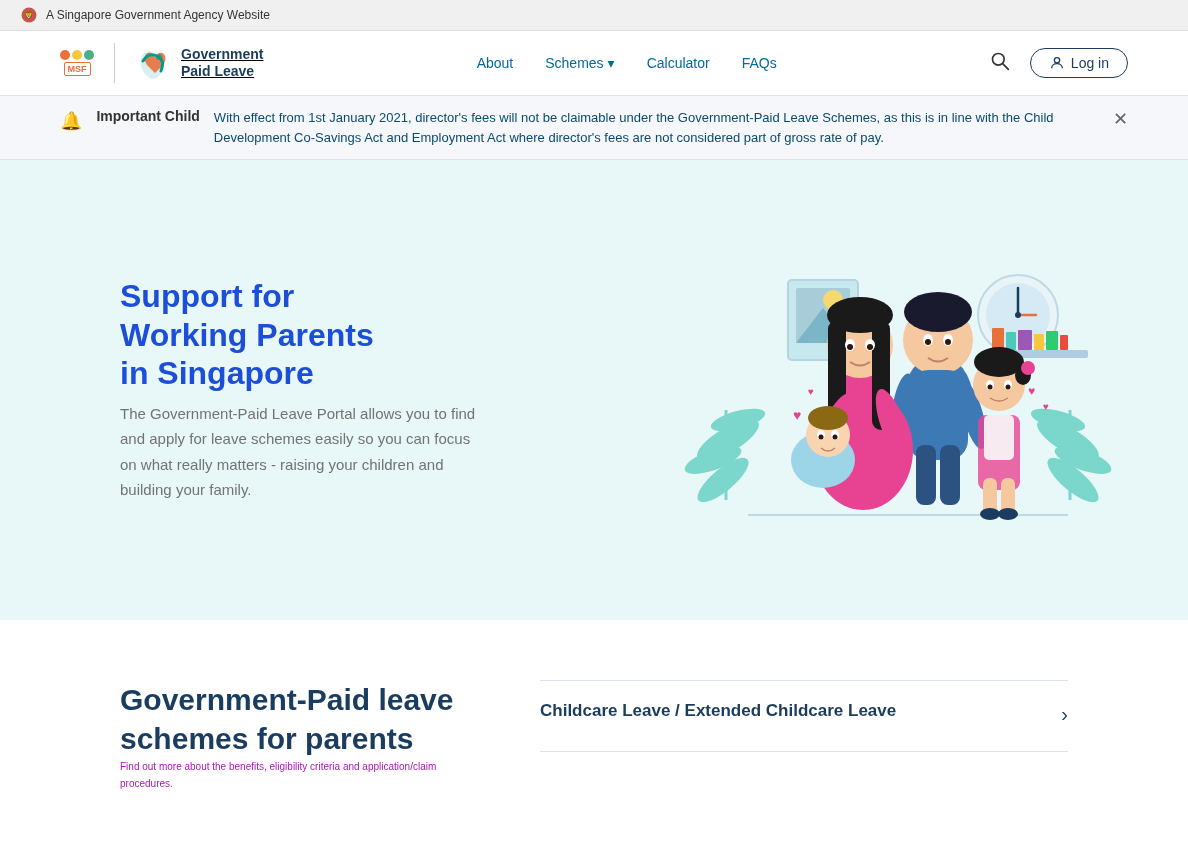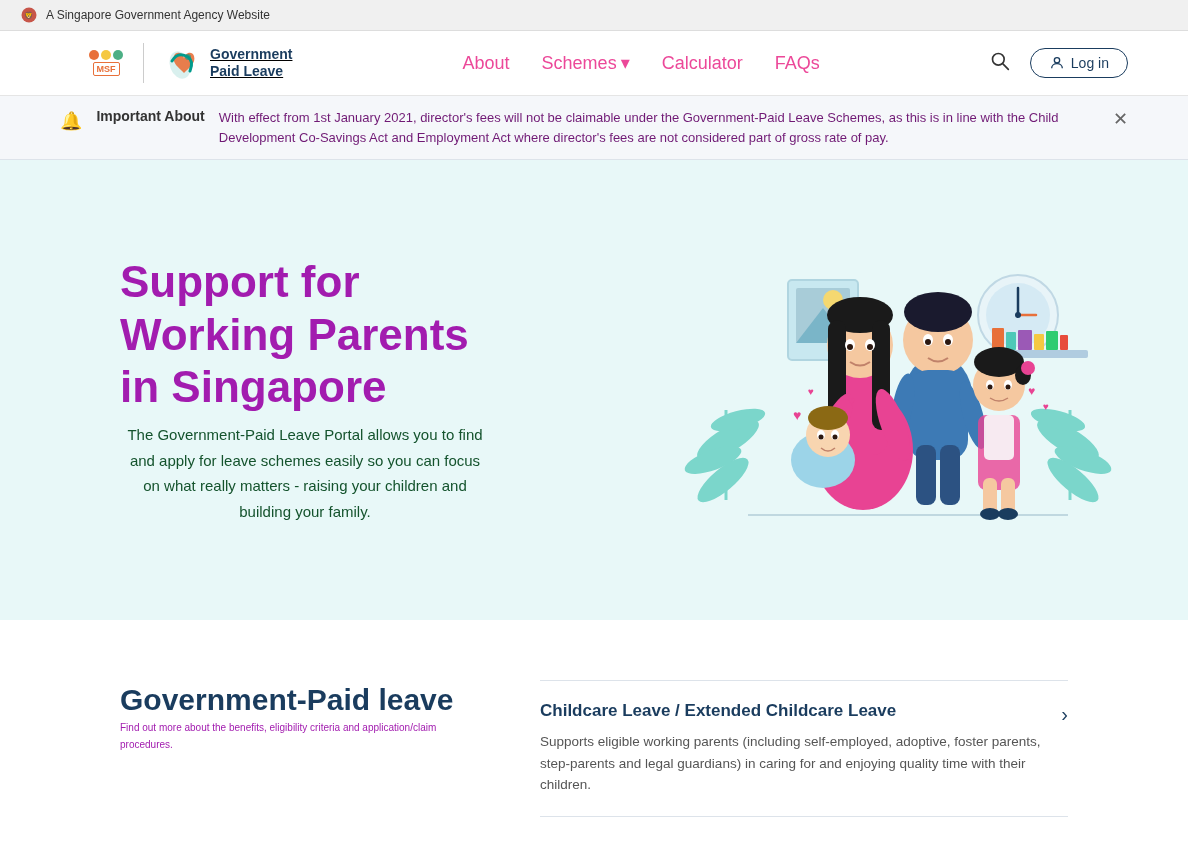--- a/index.html
+++ b/index.html
@@ -70,22 +70,22 @@
       line-height: 1.2;
     }
 
     
     .nav {
       display: flex;
       align-items: center;
       gap: 32px;
     }
     .nav-item {
-      font-size: 18px;
-      color: #ec4899;
+      font-size: 14px;
+      color: #0369a1;
       cursor: pointer;
       text-decoration: none;
       display: flex;
       align-items: center;
       gap: 4px;
     }
 
     
     .header-right {
       display: flex;
@@ -126,21 +126,21 @@
       flex-shrink: 0;
     }
     .notice-label {
       font-weight: 700;
       font-size: 14px;
       color: #333;
       flex-shrink: 0;
     }
     .notice-text {
       font-size: 13px;
-      color: #701a75;
+      color: #0c4a6e;
       line-height: 1.5;
       flex: 1;
     }
     .notice-close {
       font-size: 18px;
       color: #666;
       cursor: pointer;
       flex-shrink: 0;
       margin-top: 0;
     }
@@ -151,32 +151,31 @@
       padding: 60px 60px 60px 120px;
       display: flex;
       align-items: center;
       justify-content: space-between;
       min-height: 440px;
     }
     .hero-content {
       max-width: 420px;
     }
     .hero-title {
-      font-size: 44px;
+      font-size: 32px;
       font-weight: 800;
-      color: #a21caf;
+      color: #1d4ed8;
       line-height: 1.2;
       margin-bottom: 8px;
     }
     .hero-desc {
       font-size: 15px;
-      color: #14532d;
+      color: #737373;
       line-height: 1.7;
       max-width: 370px;
-      text-align: center;
     }
     .hero-illustration {
       width: 460px;
       height: 340px;
       position: relative;
       flex-shrink: 0;
     }
 
     
     .bottom-section {
@@ -247,21 +246,21 @@
   <svg width="18" height="18" viewBox="0 0 24 24" fill="none">
     <circle cx="12" cy="12" r="10" fill="#c0392b" opacity="0.85"></circle>
     <text x="12" y="16" text-anchor="middle" font-size="10" fill="white" font-weight="bold">🦁</text>
   </svg>
   <span>A Singapore Government Agency Website</span>
 </div>
 
 <header class="header">
   <div class="logo-area">
     <div class="msf-logo">
-      <div style="display:flex;flex-direction:column;align-items:center;gap:2px;margin-left:29px;">
+      <div style="display:flex;flex-direction:column;align-items:center;gap:2px;">
         <div class="msf-circles">
           <div class="circle1"></div>
           <div class="circle2"></div>
           <div class="circle3"></div>
         </div>
         <div class="msf-badge">MSF</div>
       </div>
     </div>
     <div class="divider-v"></div>
     <div class="gpl-logo">
@@ -303,21 +302,21 @@
         <circle cx="12" cy="8" r="4"></circle>
         <path d="M4 20c0-4 3.6-7 8-7s8 3 8 7"></path>
       </svg>
       <span>Log in</span>
     </button>
   </div>
 </header>
 
 <div class="notice-banner">
   <span class="notice-icon">🔔</span>
-  <span class="notice-label">Important About</span>
+  <span class="notice-label">Important Child</span>
   <span class="notice-text">With effect from 1st January 2021, director's fees will not be claimable under the Government-Paid Leave Schemes, as this is in line with the Child Development Co-Savings Act and Employment Act where director's fees are not considered part of gross rate of pay.</span>
   <span class="notice-close">✕</span>
 </div>
 
 <section class="hero">
   <div class="hero-content">
     <h1 class="hero-title">
       <span>Support for</span><br>
       <span>Working Parents</span><br>
       <span>in Singapore</span>
@@ -451,26 +450,26 @@
       <text x="360" y="175" font-size="12" fill="#e84393">♥</text>
       <text x="375" y="190" font-size="10" fill="#e84393">♥</text>
     </svg>
   </div>
 </section>
 
 <section class="bottom-section">
   <div class="bottom-left">
     <h2 class="bottom-title">
       <span>Government-Paid leave</span><br>
+      <span>schemes for parents</span>
     </h2>
     <p class="bottom-desc">Find out more about the benefits, eligibility criteria and application/claim procedures.</p>
   </div>
 
   <div class="bottom-right">
     <div class="scheme-card">
       <div class="scheme-info">
         <div class="scheme-title">Childcare Leave / Extended Childcare Leave</div>
-        <div class="scheme-desc">Supports eligible working parents (including self-employed, adoptive, foster parents, step-parents and legal guardians) in caring for and enjoying quality time with their children.</div>
       </div>
       <div class="scheme-arrow">›</div>
     </div>
   </div>
 </section>
 
 </body></html>

